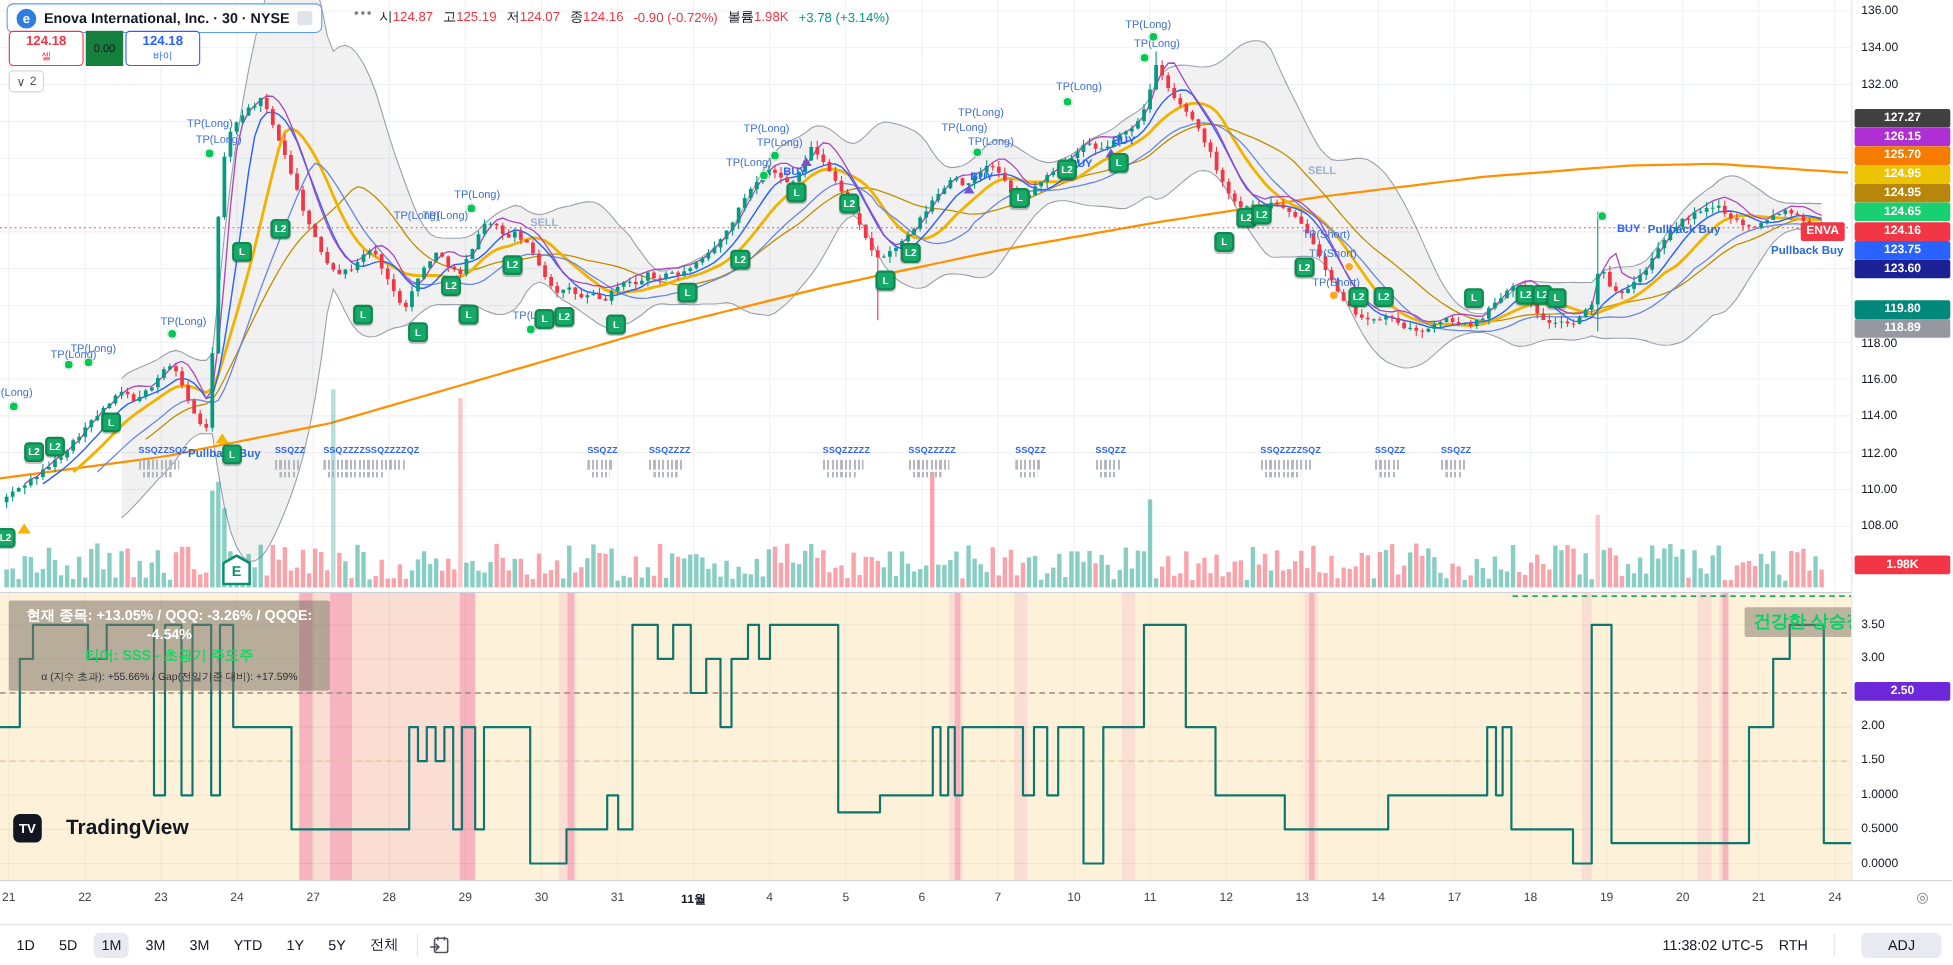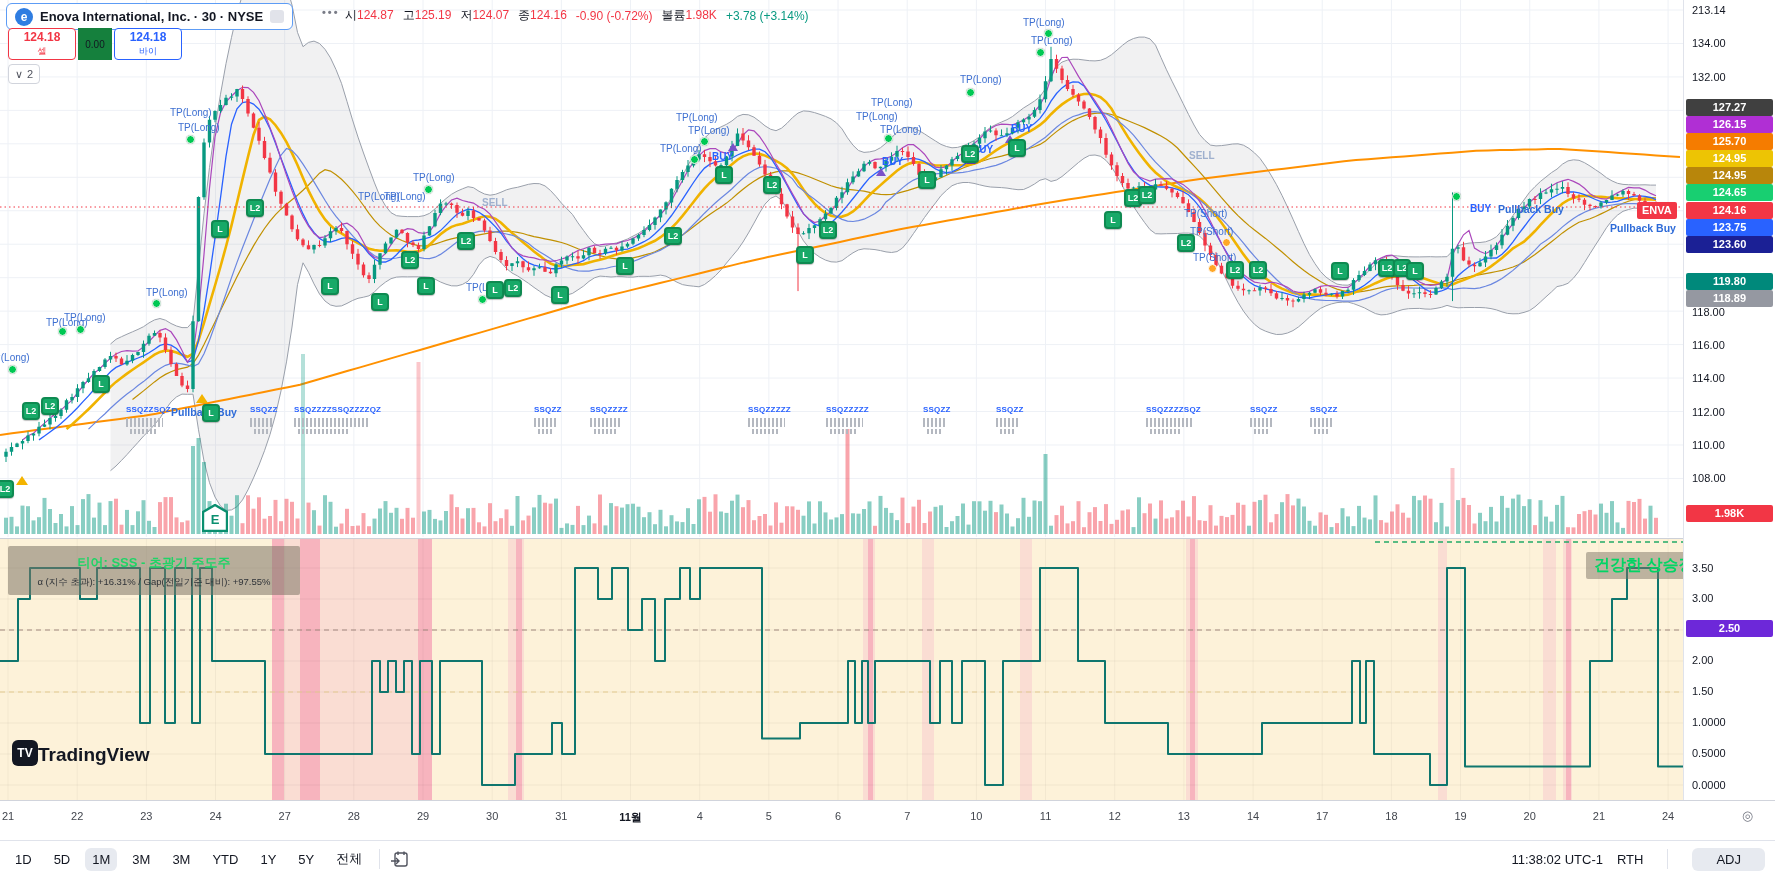--- a/index.html
+++ b/index.html
@@ -60,21 +60,21 @@
   #enva-tag{position:absolute;left:1637px;top:202px;height:17px;padding:0 5px;background:#f23645;color:#fff;
     font:700 11px/17px "Liberation Sans",sans-serif;border-radius:2px;z-index:22}
   
   #info-box{position:absolute;left:8px;top:546px;width:292px;padding:5px 4px 6px;box-sizing:border-box;
     background:rgba(125,116,102,0.55);border-radius:2px;text-align:center;z-index:15}
   #info-box .l1{font:700 13px "Liberation Sans",sans-serif;color:#fff}
   #info-box .l2{font:700 13px "Liberation Sans",sans-serif;color:#1fd467;margin-top:3px}
   #info-box .l3{font:9.5px "Liberation Sans",sans-serif;color:#2f3338;margin-top:4px}
   #regime{position:absolute;left:1586px;top:552px;padding:3px 8px;background:rgba(125,116,102,0.5);
     color:#00d564;font:700 16px "Liberation Sans",sans-serif;border-radius:2px;z-index:15;white-space:nowrap}
-  #watermark{position:absolute;left:12px;top:740px;display:flex;align-items:flex-end;gap:0;z-index:15}
+  #watermark{position:absolute;left:12px;top:740px;display:flex;align-items:center;gap:22px;z-index:15}
   #tv-ico{width:26px;height:26px;background:#131722;border-radius:6px;color:#fff;
     font:800 12px/26px "Liberation Sans",sans-serif;text-align:center}
   #tv-name{font:800 19px "Liberation Sans",sans-serif;color:#131722}
   
   #time-axis{position:absolute;left:0;top:800px;width:1775px;height:40px;background:#fff;
     border-top:1px solid #d1d4dc;z-index:18}
   .dlab{position:absolute;top:9px;font:11px "Liberation Sans",sans-serif;color:#42464e;transform:translateX(-50%)}
   .dlab.month{font-weight:700;color:#131722}
   #axis-gear{position:absolute;left:1742px;top:7px;color:#787b86;font:13px "Liberation Sans",sans-serif}
   
@@ -669,21 +669,21 @@
       <div class="p">124.18</div>
       <div class="s">바이</div>
     </div>
   </div>
   <div id="collapse-chip">
     <span>∨</span>
     <span>2</span>
   </div>
 
   <div id="axis-col">
-      <div class="tick" style="top:4px">213.14</div>
+      <div class="tick" style="top:4px">136.00</div>
       <div class="tick" style="top:37px">134.00</div>
       <div class="tick" style="top:71px">132.00</div>
       <div class="tick" style="top:306px">118.00</div>
       <div class="tick" style="top:339px">116.00</div>
       <div class="tick" style="top:372px">114.00</div>
       <div class="tick" style="top:406px">112.00</div>
       <div class="tick" style="top:439px">110.00</div>
       <div class="tick" style="top:472px">108.00</div>
       <div class="pbadge" style="top:99px;background:#404040">127.27</div>
       <div class="pbadge" style="top:116px;background:#b02fd4">126.15</div>
@@ -702,22 +702,23 @@
       <div class="tick" style="top:654px">2.00</div>
       <div class="tick" style="top:685px">1.50</div>
       <div class="tick" style="top:716px">1.0000</div>
       <div class="tick" style="top:747px">0.5000</div>
       <div class="tick" style="top:779px">0.0000</div>
       <div class="pbadge" style="top:620px;background:#6d28d9">2.50</div>
     </div>
   <div id="enva-tag">ENVA</div>
 
   <div id="info-box">
+    <div class="l1">현재 종목: +13.05% / QQQ: -3.26% / QQQE: -4.54%</div>
     <div class="l2">티어: SSS - 초광기 주도주</div>
-    <div class="l3">α (지수 초과): +16.31% / Gap(전일기준 대비): +97.55%</div>
+    <div class="l3">α (지수 초과): +55.66% / Gap(전일기준 대비): +17.59%</div>
   </div>
   <div id="regime">건강한 상승장</div>
   <div id="watermark">
     <div id="tv-ico">TV</div>
     <div id="tv-name">TradingView</div>
   </div>
 
   <div id="time-axis">
     <span id="axis-gear">◎</span>
   <span class="dlab" style="left: 8px;">21</span>
@@ -760,19 +761,19 @@
         <span class="rng">전체</span>
       </span>
     <span class="tb-div"></span>
     <svg width="20" height="20" viewBox="0 0 20 20">
       <rect x="5" y="4" width="12" height="13" rx="2" fill="none" stroke="#50535e" stroke-width="1.4"></rect>
       <line x1="8" y1="2.5" x2="8" y2="6" stroke="#50535e" stroke-width="1.4"></line>
       <line x1="14" y1="2.5" x2="14" y2="6" stroke="#50535e" stroke-width="1.4"></line>
       <path d="M1 12 h8 M6 9 l3 3 -3 3" fill="none" stroke="#50535e" stroke-width="1.4"></path>
     </svg>
     <span id="tb-right">
-      <span id="clock">11:38:02 UTC-1</span>
+      <span id="clock">11:38:02 UTC-5</span>
       <span id="session">RTH</span>
       <span class="tb-div"></span>
       <span id="adj">ADJ</span>
     </span>
   </div>
 </div>
 
 </body></html>

